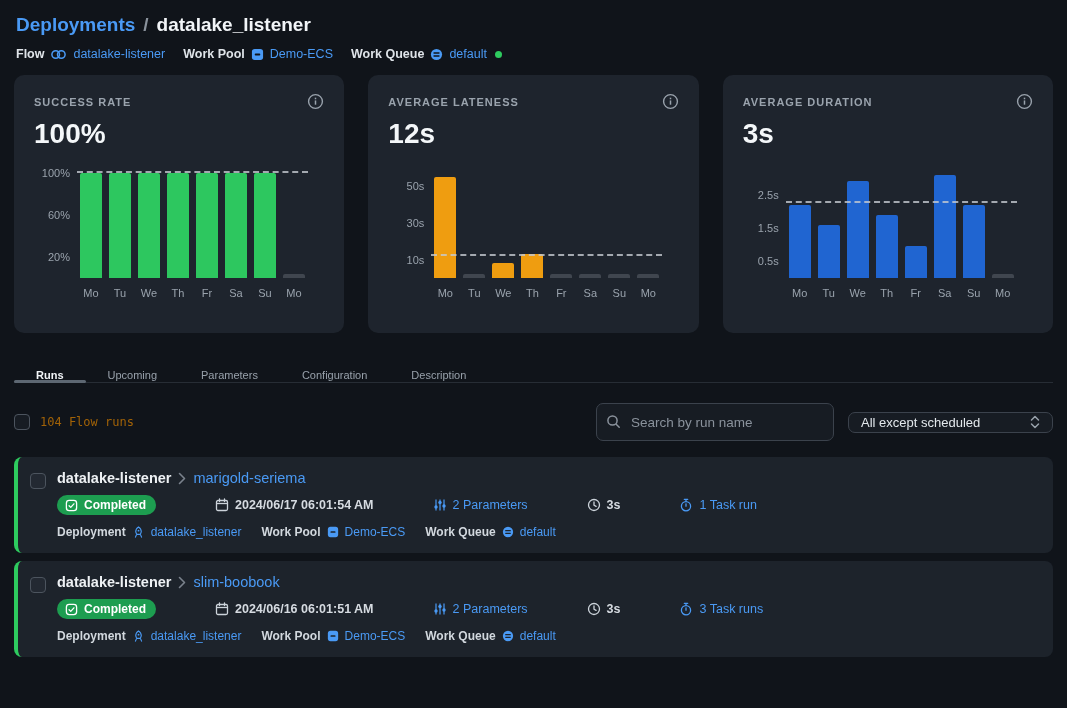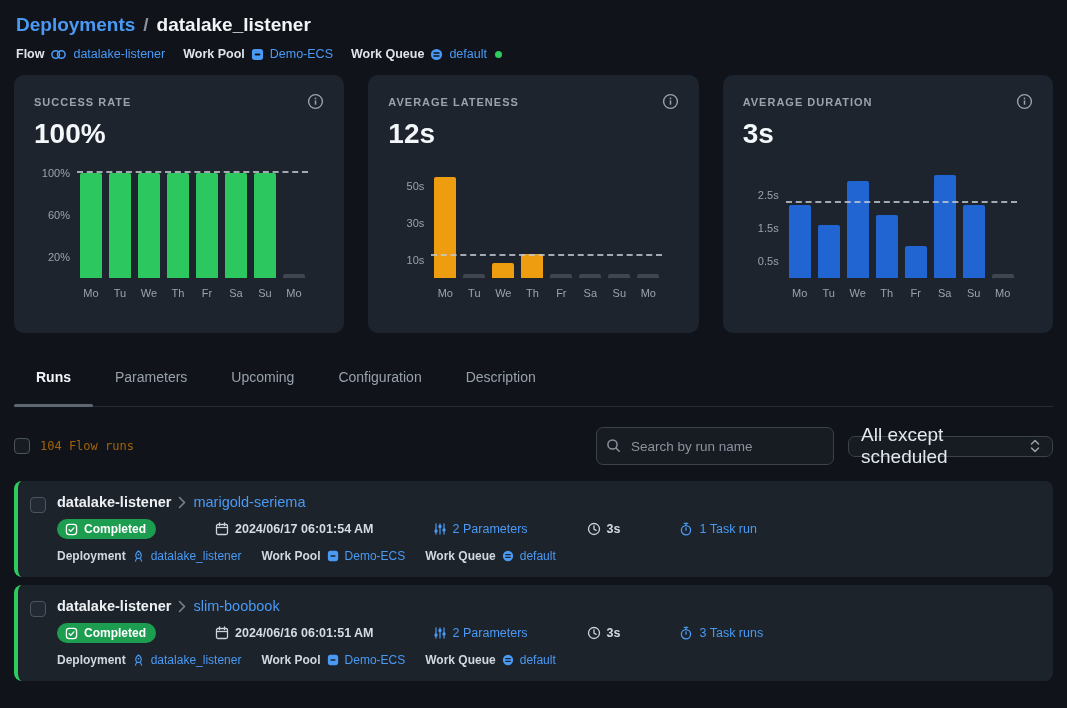--- a/index.html
+++ b/index.html
@@ -36,34 +36,34 @@
   .yaxis { width:46px; height:110px; position:relative; flex:none; }
   .ytick { position:absolute; right:10px; font-size:11px; color:#9aa3ad; }
   .bars { display:flex; align-items:flex-end; gap:7px; height:110px; position:relative; }
   .bar { width:22px; border-radius:2px 2px 0 0; }
   .dashline { position:absolute; left:-3px; right:-3px; height:0; border-top:2px dashed #c6cbd1; opacity:.8; }
   .bar-labels { display:flex; gap:7px; margin-top:9px; }
   .bar-label { width:22px; text-align:center; font-size:11px; color:#9aa3ad; }
 
   
   .tab-bar { display:flex; margin:26px 14px 0 14px; border-bottom:1px solid #272d35; }
-  .tab { padding:10px 22px 21px 22px; font-size:14px; color:#98a1ab; position:relative; cursor:pointer; }
+  .tab { padding:10px 22px 1px 22px; font-size:11px; color:#98a1ab; position:relative; cursor:pointer; }
   .tab.active { color:#f2f5f8; font-weight:700; }
   .tab.active::after { content:""; position:absolute; left:0; right:0; bottom:-1px; height:3px; background:#5d6772; border-radius:2px; }
 
   
   .filter-row { display:flex; align-items:center; margin:20px 14px 0 14px; }
   .checkbox { width:16px; height:16px; border:1px solid #4c545e; border-radius:4px; background:#171c23; flex:none; cursor:pointer; }
   .runs-count { font-family:"DejaVu Sans Mono", monospace; font-size:12px; color:#a16207; margin-left:10px; }
   .spacer { flex:1; }
   .search-box { position:relative; width:238px; height:38px; margin-left:14px; flex:none; }
   .search-box input { width:100%; height:100%; background:#171c23; border:1px solid #3b424c; border-radius:7px; color:#e7ebef; padding:0 10px 0 34px; font-size:13.5px; font-family:inherit; outline:none; }
   .search-box input::placeholder { color:#8a929c; }
   .search-icon { position:absolute; left:10px; top:11px; color:#8a929c; }
-  .select { display:flex; align-items:center; justify-content:space-between; height:21px; background:#171c23; border:1px solid #3b424c; border-radius:7px; padding:0 12px; margin-left:14px; font-size:19px; color:#e3e8ec; cursor:pointer; flex:none; }
+  .select { display:flex; align-items:center; justify-content:space-between; height:21px; background:#171c23; border:1px solid #3b424c; border-radius:7px; padding:0 12px; margin-left:14px; font-size:13px; color:#e3e8ec; cursor:pointer; flex:none; }
   .select.state { width:205px; }
   .select.sort { width:184px; }
   .chevrons { color:#98a1ab; }
 
   
   .runs-list { margin:16px 14px 0 14px; }
   .run-card { background:#1d232b; border-radius:8px; border-left:4px solid #2ecb5f; padding:13px 16px 14px 12px; display:flex; align-items:flex-start; gap:11px; margin-bottom:8px; }
   .run-card .checkbox { margin-top:3px; background:#232932; }
   .run-body { display:flex; flex-direction:column; gap:9px; }
   .run-title { display:flex; align-items:center; gap:7px; font-size:14.5px; }
@@ -252,22 +252,22 @@
             <div class="bar-label">Mo</div>
           </div>
       </div>
     </div>
   </div>
 
 </section>
 
 <nav class="tab-bar">
     <div class="tab active">Runs</div>
+    <div class="tab">Upcoming</div>
     <div class="tab">Parameters</div>
-    <div class="tab">Upcoming</div>
     <div class="tab">Configuration</div>
     <div class="tab">Description</div>
   </nav>
 
 <div class="filter-row">
   <span class="checkbox"></span>
   <span class="runs-count">104 Flow runs</span>
   <span class="spacer"></span>
   <div class="search-box">
     <span class="icon search-icon">

